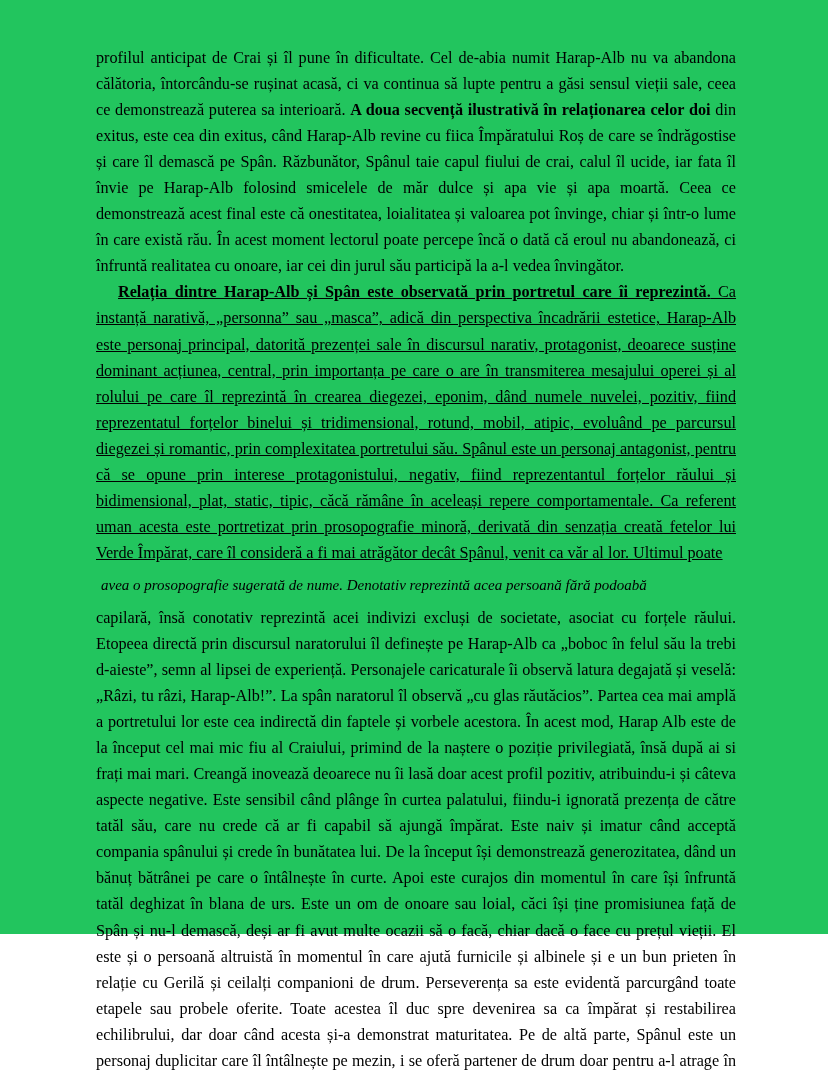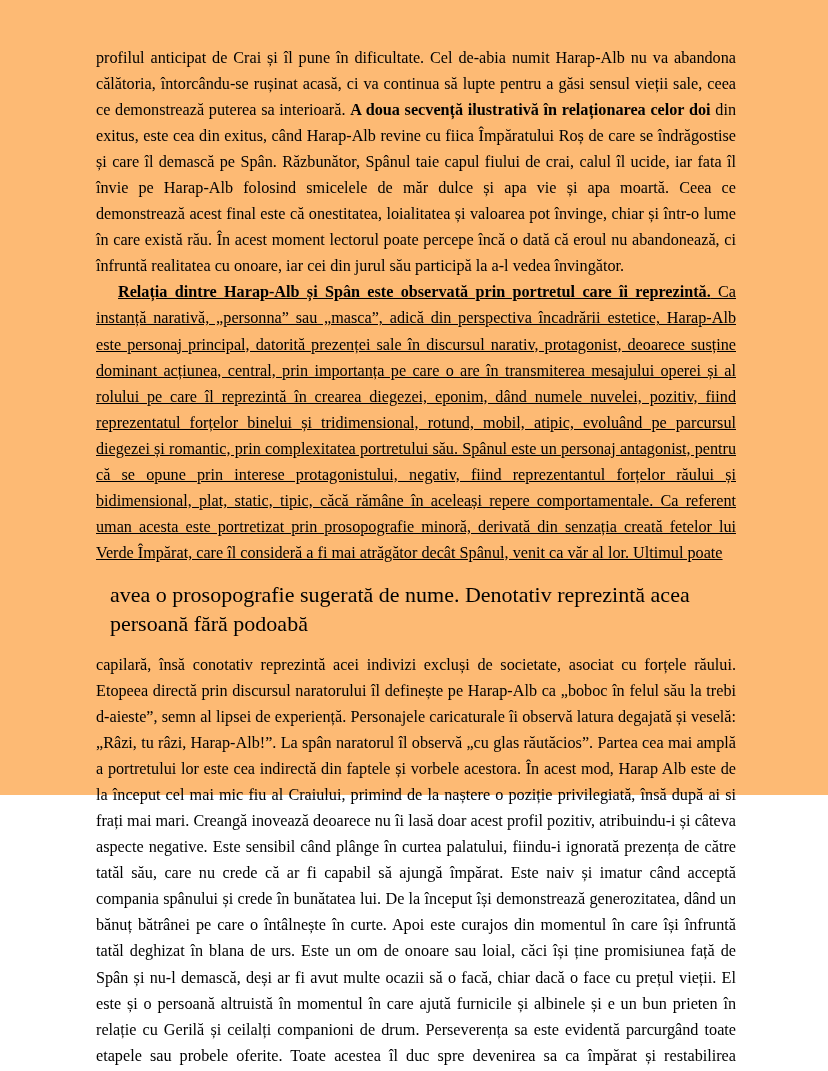--- a/index.html
+++ b/index.html
@@ -12,22 +12,22 @@
     width: 828px;
     height: 1071px;
     overflow: hidden;
     font-family: "Liberation Serif", "DejaVu Serif", serif;
     color: #000000;
     -webkit-font-smoothing: antialiased;
   }
   .page {
     position: relative;
     width: 828px;
-    height: 795px;
-    background: #fdba74;
+    height: 934px;
+    background: #22c55e;
     box-sizing: border-box;
   }
   .text-column {
     position: absolute;
     left: 96px;
     top: 45px;
     width: 640px;
   }
   .para {
     margin: 0;
@@ -41,25 +41,26 @@
   }
   .para.indent {
     text-indent: 22px;
     text-decoration: underline;
   }
   
   .para b, .para strong {
     font-weight: bold;
   }
   .loose-line {
-    margin: 14px;
+    margin: 5px;
     padding: 0;
-    font-size: 22px;
+    font-size: 15px;
     line-height: 29px;
     text-align: left;
+    font-style: italic;
   }
   .tight-after {
     margin-top: 0px;
   }
 </style>
 </head>
 <body>
 
 <div class="page">
   <div class="text-column">

